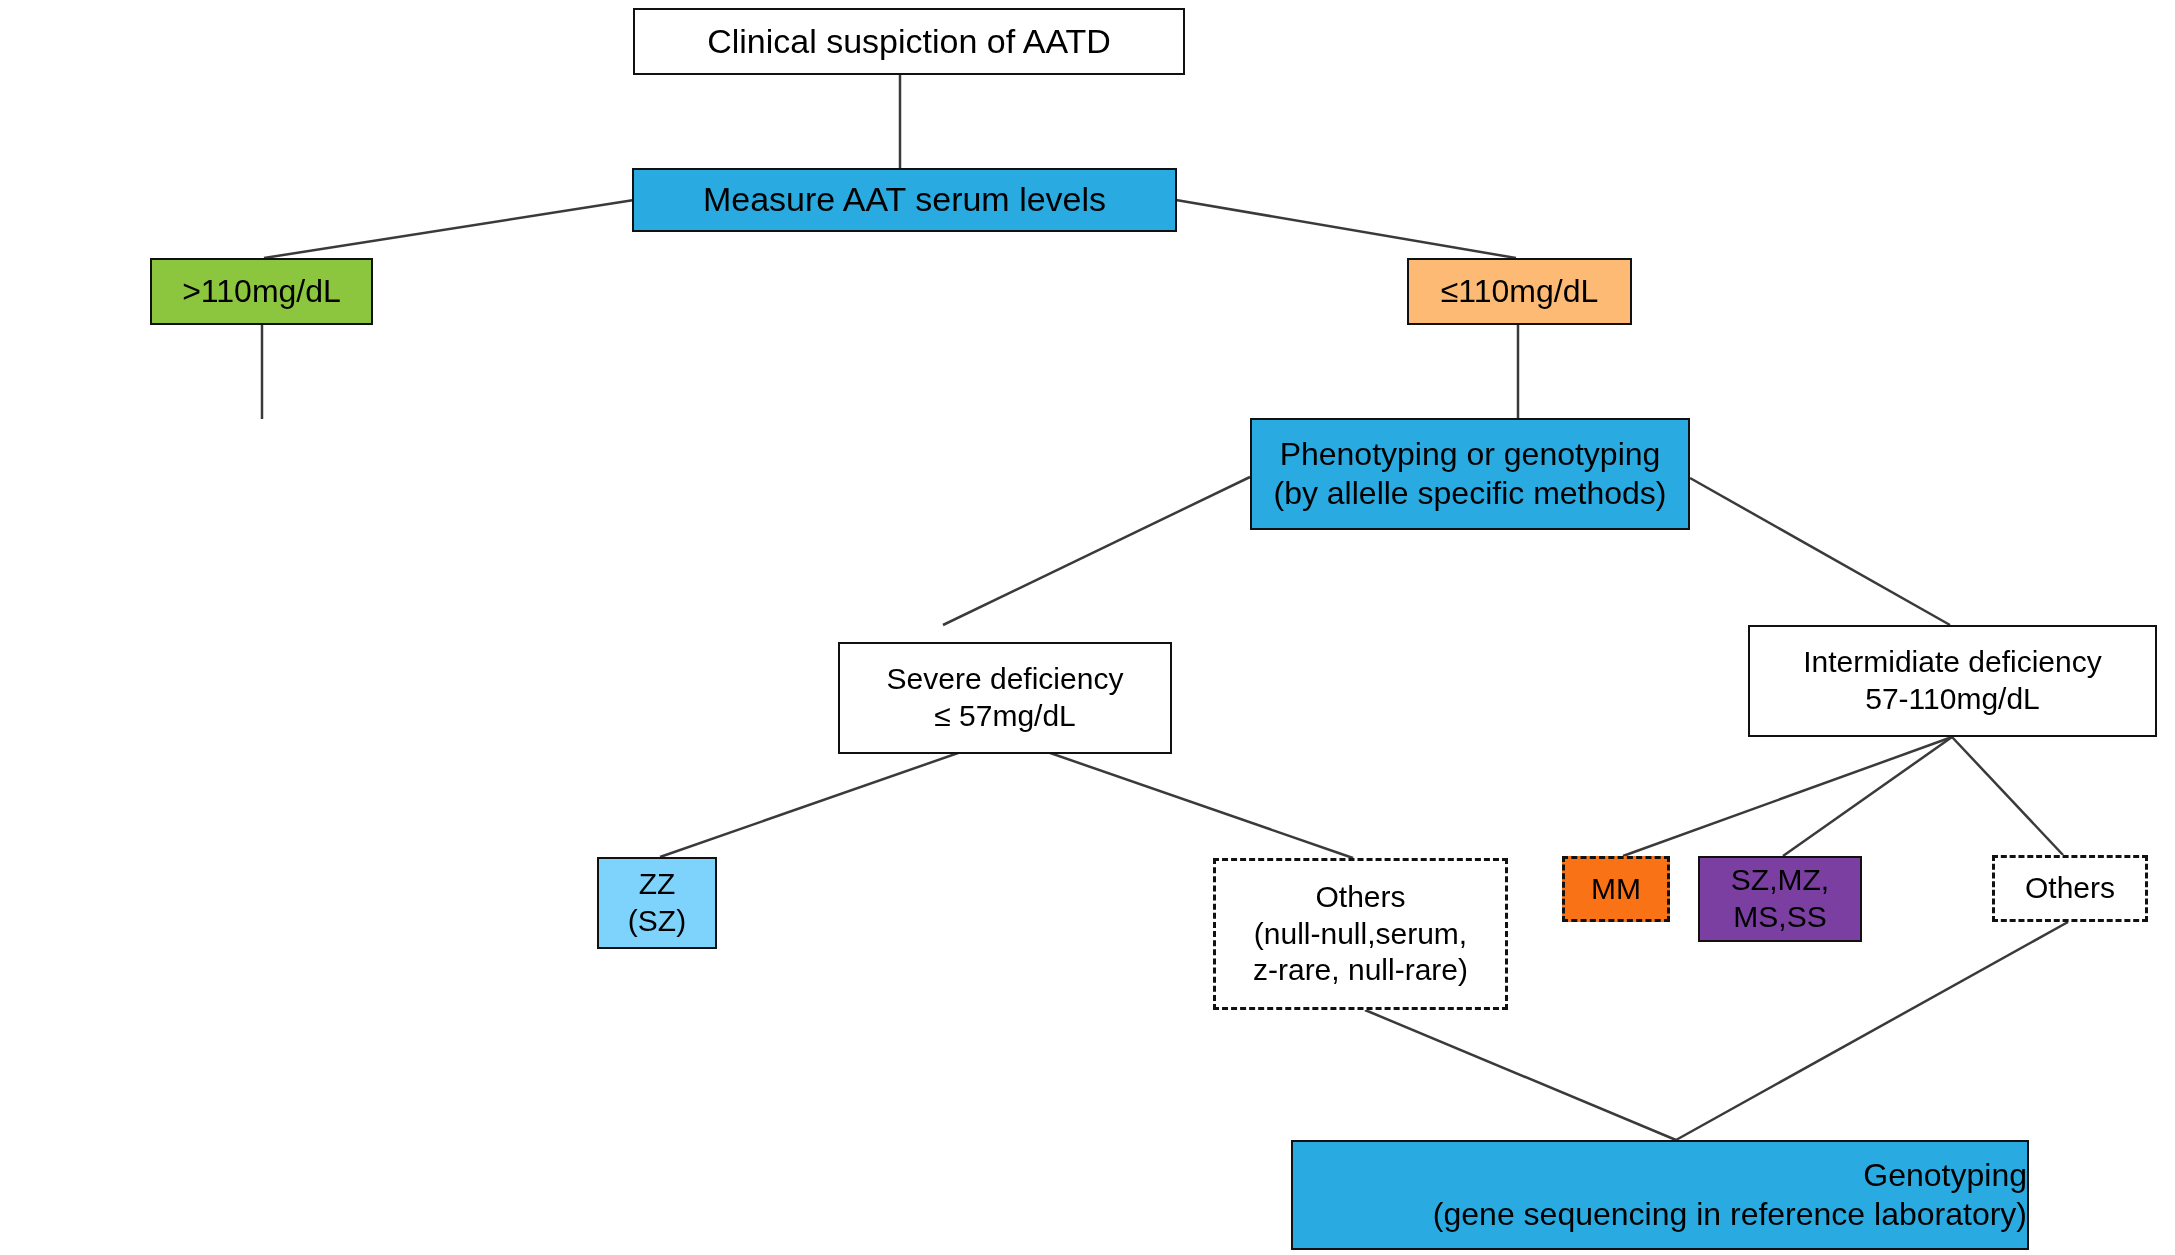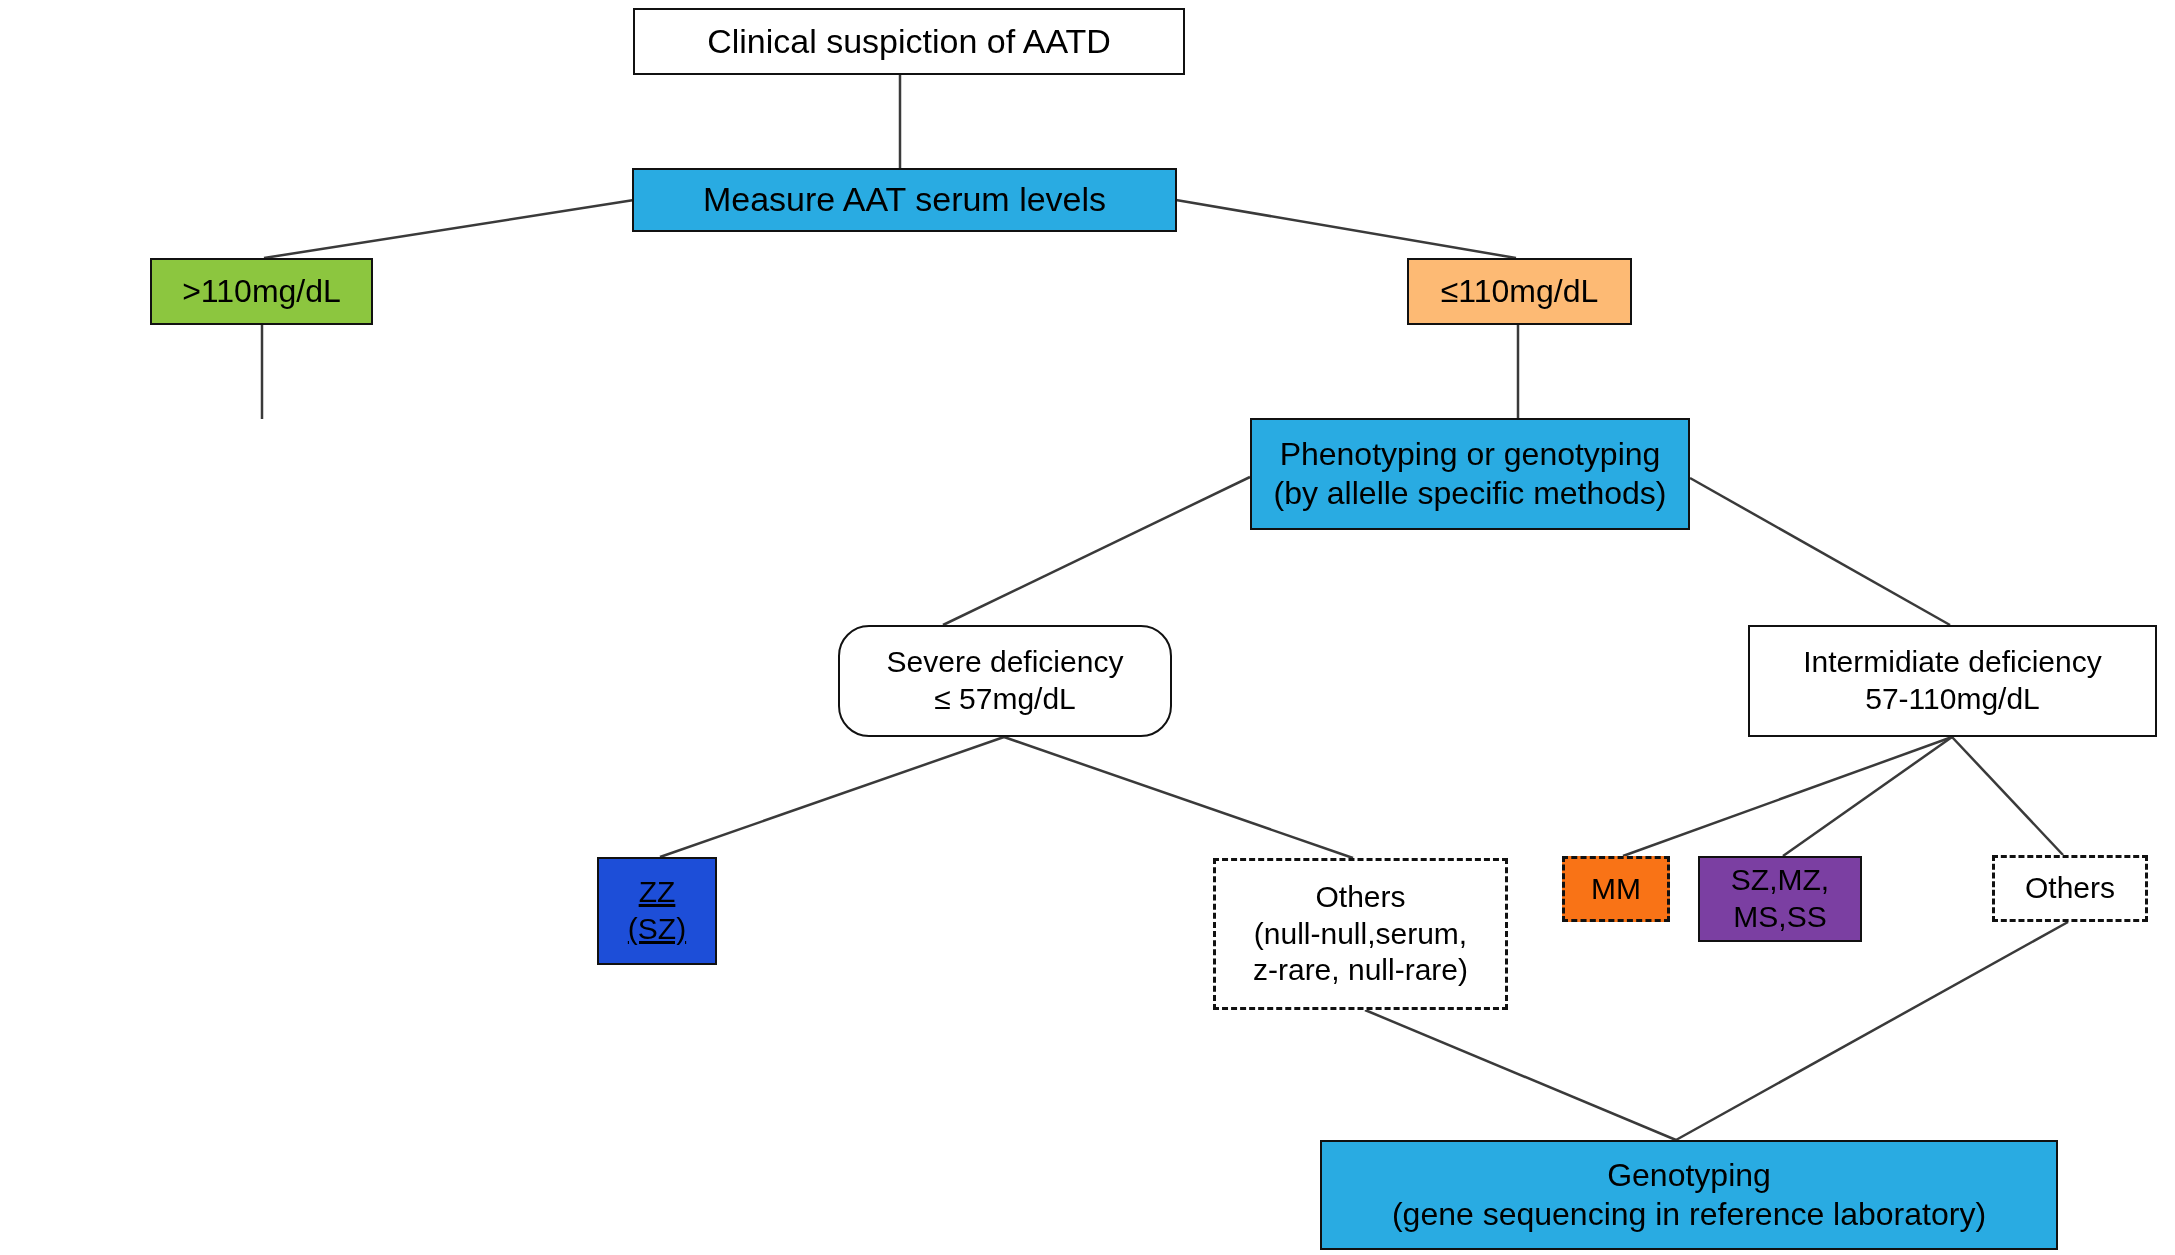--- a/index.html
+++ b/index.html
@@ -66,31 +66,31 @@
   <div class="node f32" style="left: 1407px; top: 258px; width: 225px; height: 67px; background: #fdba74;">
     <span>≤110mg/dL</span>
   </div>
 
 
   <div class="node f32" style="left: 1250px; top: 418px; width: 440px; height: 112px; background: rgb(41, 171, 226);">
     <span>Phenotyping or genotyping</span>
     <span>(by allelle specific methods)</span>
   </div>
 
-  <div class="node f30" style="left:838px;top:625px;width:334px;height:112px;border-radius:31px;">
+  <div class="node f30" style="left:838px;top:642px;width:334px;height:112px;">
     <span>Severe deficiency</span>
     <span>≤ 57mg/dL</span>
   </div>
 
   <div class="node f30" style="left:1748px;top:625px;width:409px;height:112px;">
     <span>Intermidiate deficiency</span>
     <span>57-110mg/dL</span>
   </div>
 
-  <div class="node f30" style="left: 597px; top: 857px; width: 120px; height: 108px; background: #1d4ed8; text-decoration: underline;">
+  <div class="node f30" style="left: 597px; top: 857px; width: 120px; height: 92px; background: #7dd3fc;">
     <span>ZZ</span>
     <span>(SZ)</span>
   </div>
 
   <div class="node dashed f30" style="left:1213px;top:858px;width:295px;height:152px;">
     <span>Others</span>
     <span>(null-null,serum,</span>
     <span>z-rare, null-rare)</span>
   </div>
 
@@ -100,18 +100,18 @@
 
   <div class="node f30" style="left: 1698px; top: 856px; width: 164px; height: 86px; background: rgb(123, 63, 162);">
     <span>SZ,MZ,</span>
     <span>MS,SS</span>
   </div>
 
   <div class="node dashed f30" style="left:1992px;top:855px;width:156px;height:67px;">
     <span>Others</span>
   </div>
 
-  <div class="node f32" style="left: 1320px; top: 1140px; width: 738px; height: 110px; background: rgb(41, 171, 226);">
+  <div class="node f32" style="left: 1291px; top: 1140px; width: 738px; height: 110px; background: rgb(41, 171, 226); align-items: flex-end;">
     <span>Genotyping</span>
     <span>(gene sequencing in reference laboratory)</span>
   </div>
 
 </div>
 
 </body></html>

